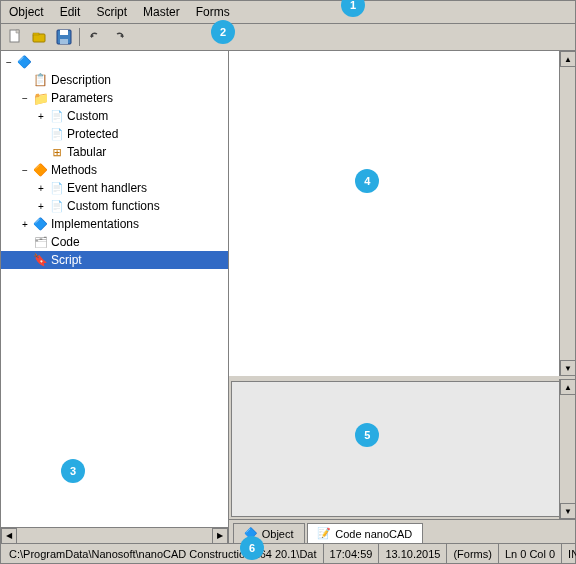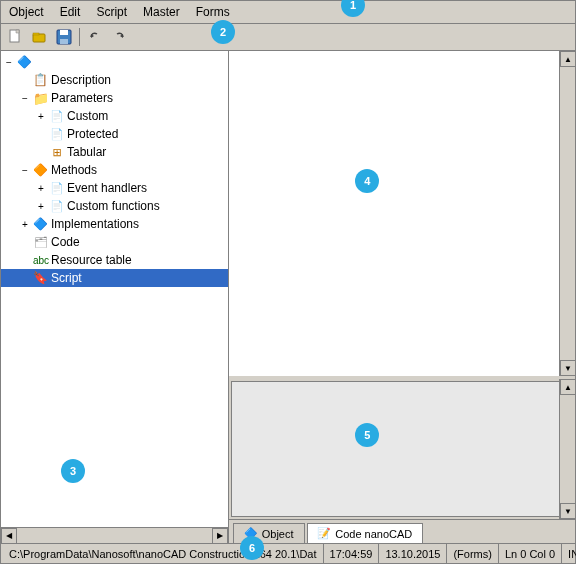--- a/index.html
+++ b/index.html
@@ -387,26 +387,20 @@
           <span class="tree-label">Implementations</span>
         </div>
 
         <div class="tree-node">
           <span class="tree-indent"></span>
           <span class="tree-expander">&nbsp;</span>
           <span class="tree-icon icon-forms">🗂</span>
           <span class="tree-label">Code</span>
         </div>
 
-        <div class="tree-node">
-          <span class="tree-indent"></span>
-          <span class="tree-expander">&nbsp;</span>
-          <span class="tree-icon icon-abc" style="font-size:10px;color:#006000;">abc</span>
-          <span class="tree-label">Resource table</span>
-        </div>
 
         <div class="tree-node selected">
           <span class="tree-indent"></span>
           <span class="tree-expander">&nbsp;</span>
           <span class="tree-icon" style="font-size:12px;">🔖</span>
           <span class="tree-label">Script</span>
         </div>
       </div>
 
       <div class="tree-hscroll">

